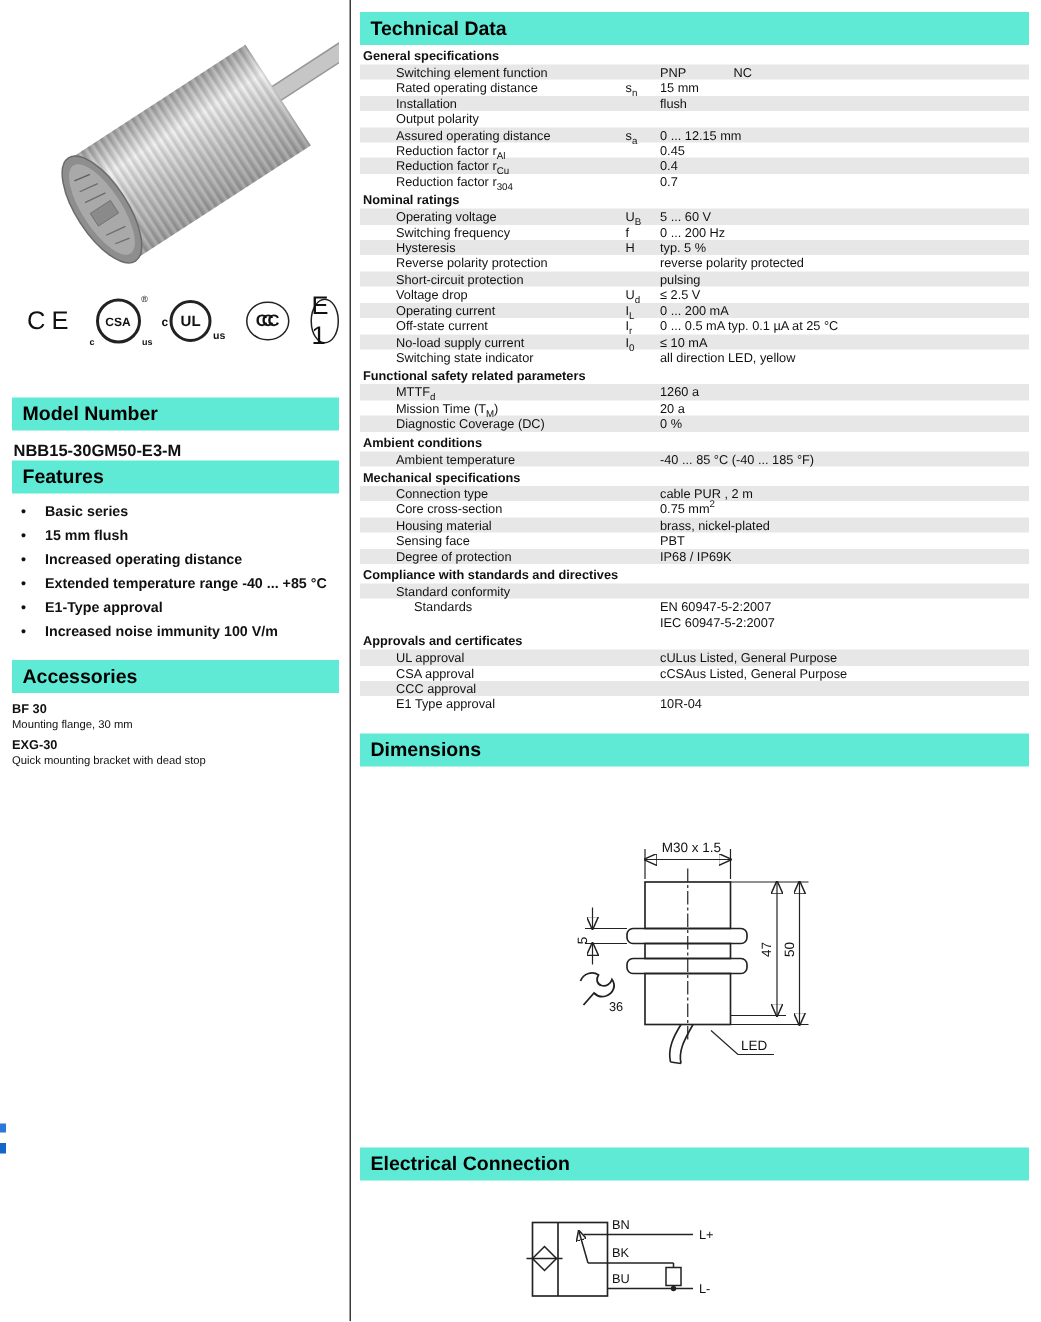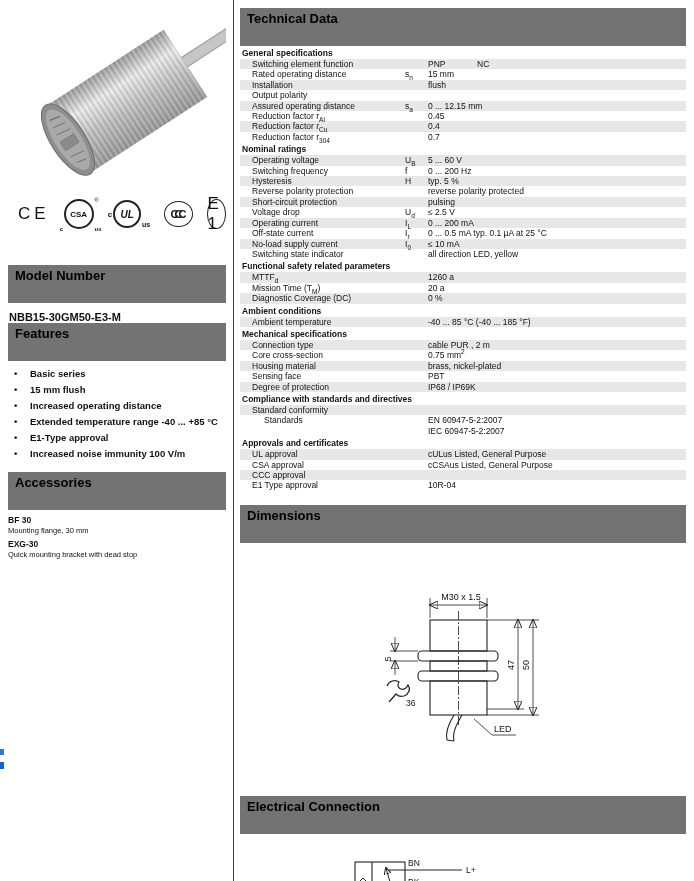--- a/index.html
+++ b/index.html
@@ -6,55 +6,55 @@
   .page{position:relative;width:694px;height:881px;background:#fff;overflow:hidden;
         font-family:"Liberation Sans",sans-serif;color:#111;}
   .divider{position:absolute;left:233px;top:0;width:1px;height:881px;background:#3c3c3c;}
   .edge-mark{position:absolute;left:0;width:4px;}
   .edge-mark.m1{top:749px;height:6px;background:#2b78d8;}
   .edge-mark.m2{top:762px;height:7px;background:#1565c8;}
 
   .left-col{position:absolute;left:8px;top:8px;width:218px;}
   .right-col{position:absolute;left:240px;top:8px;width:446px;}
 
-  .bar{background:#737373;color:#000;font-weight:bold;font-size:13px;padding:3px 7px 20px 7px;}
+  .bar{background:#5eead4;color:#000;font-weight:bold;font-size:13px;padding:3px 7px 4px 7px;}
 
   
   .photo-wrap{width:218px;height:168px;}
   .logo-row{display:flex;align-items:center;gap:14px;margin:18px 0 0 10px;height:40px;}
   .ce-mark{font-size:17px;letter-spacing:4px;font-weight:500;}
   .lg{position:relative;display:inline-block;text-align:center;}
   .csa-circle{width:26px;height:26px;border:2px solid #222;border-radius:50%;
               display:flex;align-items:center;justify-content:center;font-weight:bold;font-size:8px;}
   .csa-c{position:absolute;left:-4px;bottom:-3px;font-size:6px;font-weight:bold;}
   .csa-us{position:absolute;right:-8px;bottom:-3px;font-size:6px;font-weight:bold;}
   .csa-r{position:absolute;right:-5px;top:-2px;font-size:6px;}
   .ul-wrap{display:flex;align-items:center;}
   .ul-c{font-size:8px;font-weight:bold;margin-right:1px;}
   .ul-circle{width:24px;height:24px;border:2px solid #222;border-radius:50%;
-             display:flex;align-items:center;justify-content:center;font-weight:bold;font-size:10px;font-style:italic;}
+             display:flex;align-items:center;justify-content:center;font-weight:bold;font-size:10px;}
   .ul-us{font-size:7px;font-weight:bold;margin-left:1px;align-self:flex-end;}
   .ccc-ellipse{width:36px;height:24px;border:1.5px solid #222;border-radius:50%;
                display:flex;align-items:center;justify-content:center;font-weight:bold;font-size:11px;letter-spacing:-4px;padding-right:4px;}
   .e1-circle{width:28px;height:28px;border:1.5px solid #222;border-radius:50%;
              display:flex;align-items:center;justify-content:center;font-size:17px;}
   .mn-bar{margin-top:31px;}
   .mn-value{font-weight:bold;font-size:11px;margin:8px 0 0 1px;}
   .ft-bar{}
   .feature-list{list-style:none;margin:7px 0 0 0;padding:0 0 0 4px;}
   .feature-list li{position:relative;padding-left:18px;font-weight:bold;font-size:9.5px;line-height:11.5px;margin-bottom:4.5px;}
   .feature-list li::before{content:"•";position:absolute;left:2px;top:0;}
   .acc-bar{margin-top:12px;}
   .acc-list{margin-top:5px;}
   .acc-code{font-weight:bold;font-size:8.5px;margin-top:4px;}
   .acc-desc{font-size:7.5px;margin-top:1px;}
 
   
   .t-sec-header{font-weight:bold;font-size:8.5px;padding:2px 2px 1px 2px;}
-  .t-row{display:flex;align-items:flex-start;font-size:8.5px;line-height:10.4px;min-height:10.4px;padding-left:12px;}
+  .t-row{display:flex;align-items:flex-start;font-size:8.5px;line-height:10.4px;min-height:10.4px;padding-left:24px;}
   .t-row.striped{background:#e7e7e7;}
   .t-label{width:153px;flex:none;}
   .t-label.indent{padding-left:12px;width:141px;}
   .t-sym{width:23px;flex:none;}
   .t-val{flex:1;}
   .t-row sub{font-size:6.5px;line-height:0;}
   .t-row sup{font-size:6.5px;line-height:0;}
   .v-col{display:inline-block;width:49px;}
 
   .dim-bar{margin-top:14px;}

